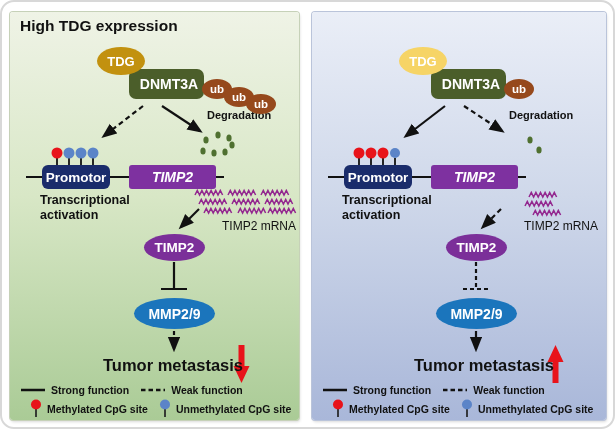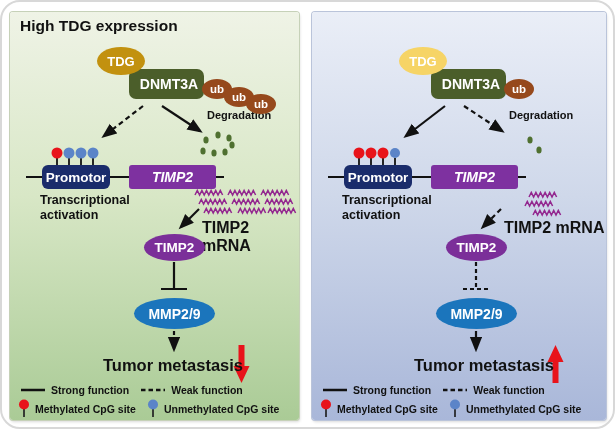--- a/index.html
+++ b/index.html
@@ -1,44 +1,44 @@
 <!DOCTYPE html>
 <html style="--tdg-high: #c2910f; --tdg-low: #f6d466; --dnmt3a: #4b5e2a; --ub: #96491c; --promotor: #1a2c6b; --gene: #7e31a0; --timp2: #7b2f99; --mmp: #1b75bc; --mrna: #93278f; --dot: #4f7030; --red: #e8131a; --cpg-blue: #5b84c8;"><head>
 <meta charset="utf-8">
 <style>
   html,body{margin:0;padding:0;background:#fff;font-family:"Liberation Sans",sans-serif;}
   .stage{position:relative;width:615px;height:429px;background:#fff;border:2px solid #d8d8d8;
-         border-radius:20px;box-sizing:border-box;overflow:hidden;}
+         border-radius:14px;box-sizing:border-box;overflow:hidden;}
   .panel{position:absolute;top:10px;height:408px;overflow:hidden;border-radius:3px;color:#111;}
   .pL{left:8px;width:289px;background:linear-gradient(180deg,#eff3e6 0%,#d8e7c6 45%,#aacb96 100%);
       box-shadow:0 0 0 1px #c6d1b8,1px 2px 3px rgba(0,0,0,.15);}
   .pR{left:310px;width:294px;background:linear-gradient(180deg,#eaeef7 0%,#cfd8ea 45%,#a9b7d9 100%);
       box-shadow:0 0 0 1px #bac4da,1px 2px 3px rgba(0,0,0,.15);}
   .overlay{position:absolute;left:0;top:0;z-index:1;}
   .panel-title{position:absolute;left:10px;top:5px;font-size:15.5px;font-weight:bold;z-index:2;}
   .bubble{position:absolute;color:#fff;font-weight:bold;display:flex;align-items:center;justify-content:center;box-sizing:border-box;}
   .tdg{left:87px;top:35px;width:48px;height:28px;border-radius:50%;font-size:13px;z-index:4;}
   .pL .tdg{background:var(--tdg-high);} .pR .tdg{background:var(--tdg-low);}
   .dnmt3a{left:119px;top:57px;width:75px;height:30px;background:var(--dnmt3a);border-radius:7px;
           font-size:14px;z-index:3;padding-left:5px;}
   .ub{width:30px;height:20px;border-radius:50%;background:var(--ub);font-size:11.5px;z-index:5;}
   .ub1{left:192px;top:67px;}.ub2{left:214px;top:75px;}.ub3{left:236px;top:82px;}
   .degradation{position:absolute;left:197px;top:97px;font-size:11px;font-weight:bold;z-index:2;}
   .promotor{left:32px;top:153px;width:68px;height:24px;background:var(--promotor);border-radius:6px;font-size:13.5px;z-index:2;}
   .gene{left:119px;top:153px;width:87px;height:24px;background:var(--gene);border-radius:3px;
         font-size:14px;font-style:italic;z-index:2;}
   .transcription{position:absolute;left:30px;top:181px;font-size:12.5px;font-weight:bold;line-height:15px;z-index:2;}
-  .mrna-label{position:absolute;left:192px;top:207px;font-size:16px;font-weight:bold;z-index:2;}
+  .mrna-label{position:absolute;left:212px;top:207px;font-size:12px;font-weight:normal;z-index:2;}
   .timp2-oval{left:134px;top:222px;width:61px;height:27px;border-radius:50%;background:var(--timp2);font-size:13.5px;z-index:2;}
   .mmp-oval{left:124px;top:286px;width:81px;height:31px;border-radius:50%;background:var(--mmp);font-size:14px;z-index:2;}
   .metastasis{position:absolute;left:93px;top:344px;font-size:16.5px;font-weight:bold;z-index:2;text-align:center;}
   .pR .metastasis{left:102px;}
   .lrow{position:absolute;display:flex;align-items:center;font-size:10.5px;font-weight:bold;z-index:2;white-space:nowrap;}
   .lrow1{left:10px;top:372px;}
-  .lrow2{left:8px;top:387px;}
+  .lrow2{left:20px;top:387px;}
   .lrow svg{flex:0 0 auto;}
   .lrow .lbl{margin-left:5px;}
   .lrow .gap{margin-left:11px;}
   
   .ln{stroke:#111;stroke-width:2.2;fill:none;}
   .lnthin{stroke:#111;stroke-width:1.8;fill:none;}
   .dash{stroke-dasharray:5,3.5;}
   .dash2{stroke-dasharray:4,3;}
   .zz{stroke:var(--mrna);stroke-width:1.5;fill:none;}
   .dot{fill:var(--dot);}

